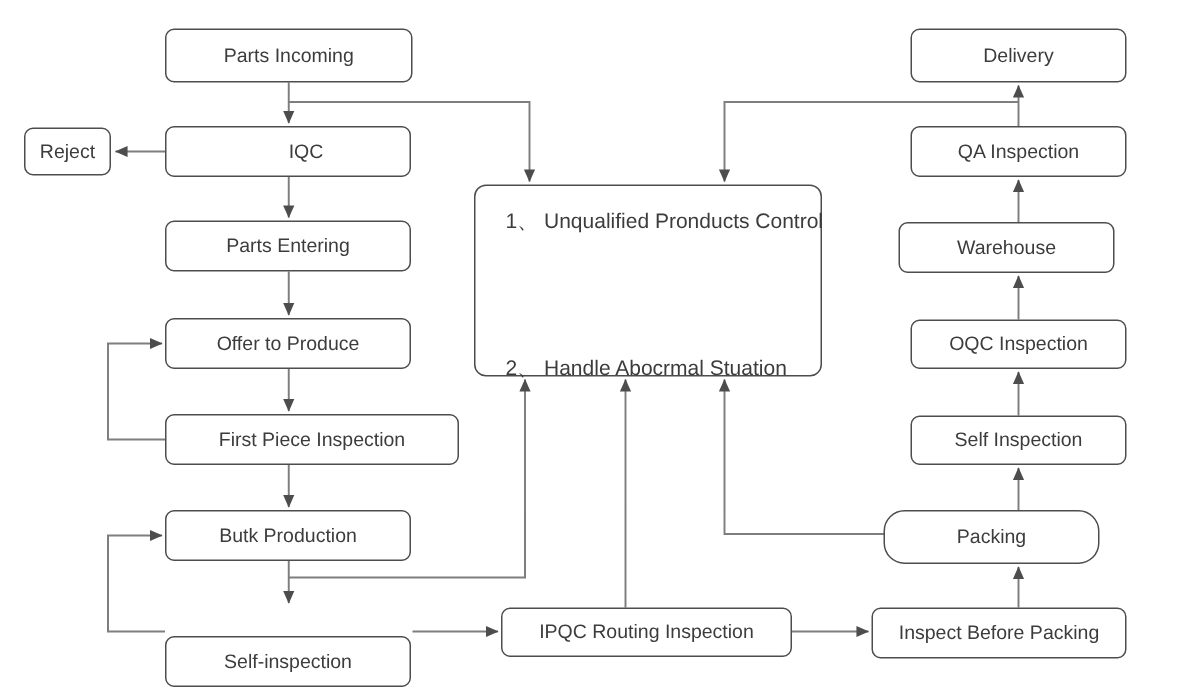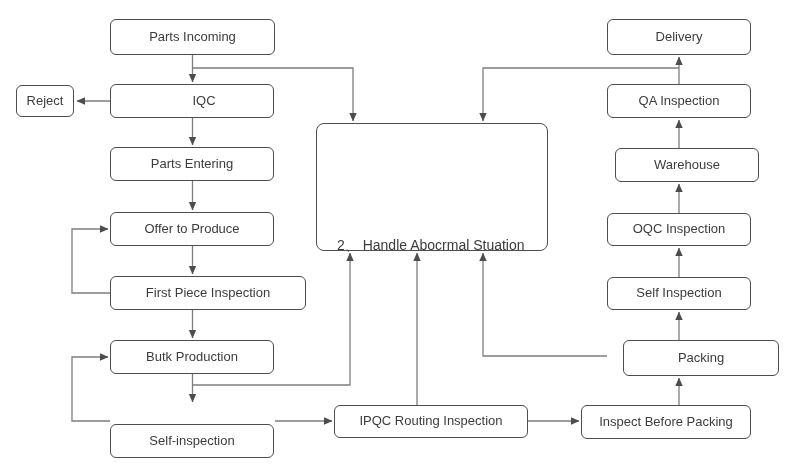--- a/index.html
+++ b/index.html
@@ -99,44 +99,45 @@
 
   <div class="node" style="left:110px;top:340px;width:164px;height:34px;">
     <span>Butk Production</span>
   </div>
 
   <div class="node" style="left:110px;top:424px;width:164px;height:34px;">
     <span>Self-inspection</span>
   </div>
 
   <div class="big-box" style="left:316px;top:123px;width:232px;height:128px;">
+    <div class="bb-line bb-line1">1、 Unqualified Pronducts Control</div>
     <div class="bb-line bb-line2">2、 Handle Abocrmal Stuation</div>
   </div>
 
   <div class="node" style="left:334px;top:405px;width:194px;height:33px;">
     <span>IPQC Routing Inspection</span>
   </div>
 
   <div class="node" style="left:581px;top:405px;width:170px;height:34px;">
     <span>Inspect Before Packing</span>
   </div>
 
-  <div class="node" style="left:623px;top:340px;width:156px;height:36px;">
+  <div class="node" style="left:589px;top:340px;width:144px;height:36px;border-radius:14px;">
     <span>Packing</span>
   </div>
 
   <div class="node" style="left:607px;top:277px;width:144px;height:33px;">
     <span>Self Inspection</span>
   </div>
 
   <div class="node" style="left:607px;top:213px;width:144px;height:33px;">
     <span>OQC Inspection</span>
   </div>
 
-  <div class="node" style="left:615px;top:148px;width:144px;height:34px;">
+  <div class="node" style="left:599px;top:148px;width:144px;height:34px;">
     <span>Warehouse</span>
   </div>
 
   <div class="node" style="left:607px;top:84px;width:144px;height:34px;">
     <span>QA Inspection</span>
   </div>
 
   <div class="node" style="left:607px;top:19px;width:144px;height:36px;">
     <span>Delivery</span>
   </div>

